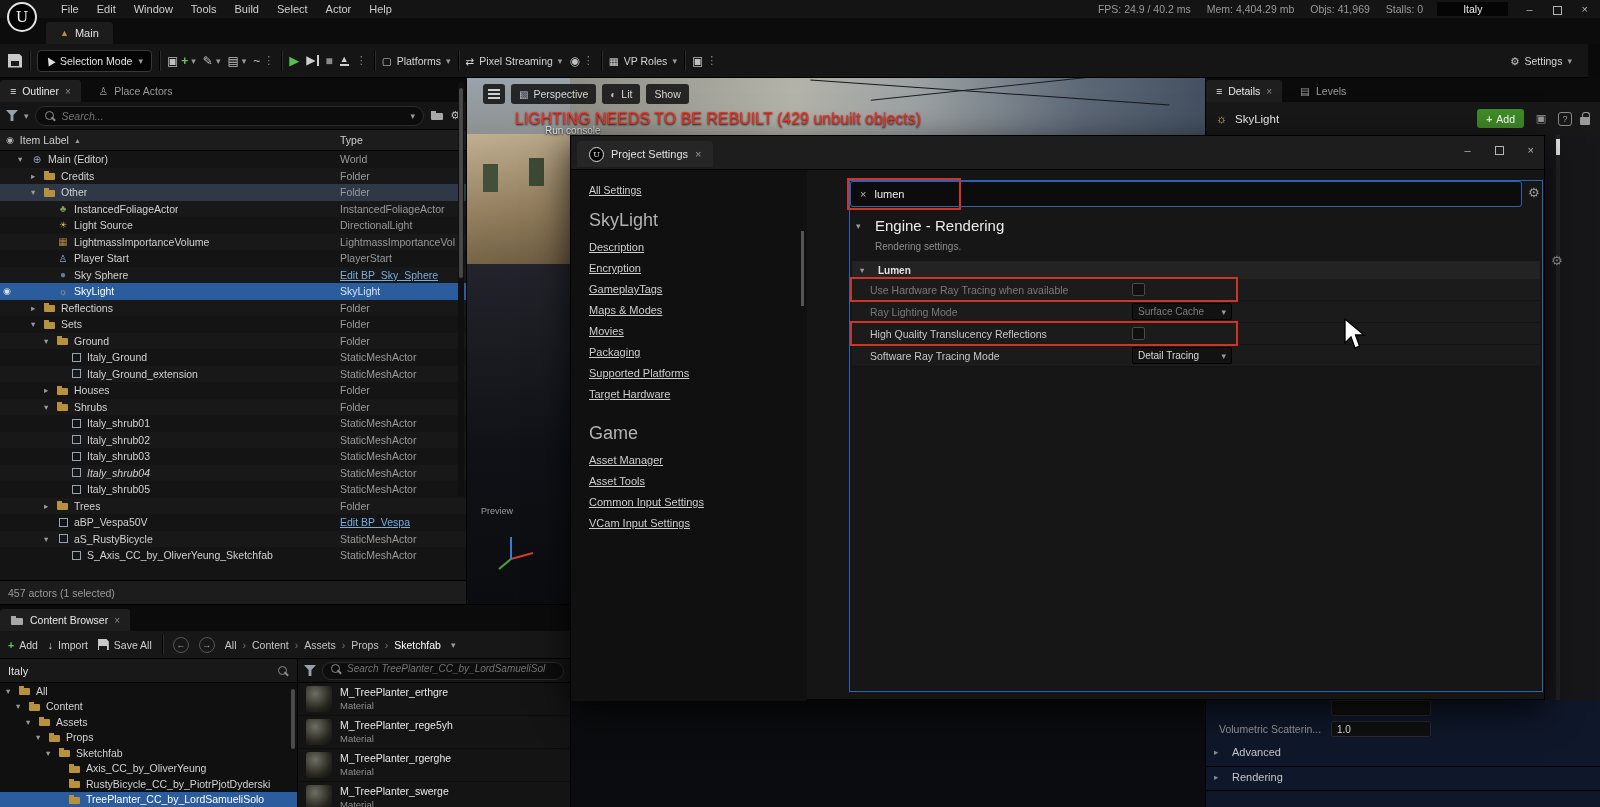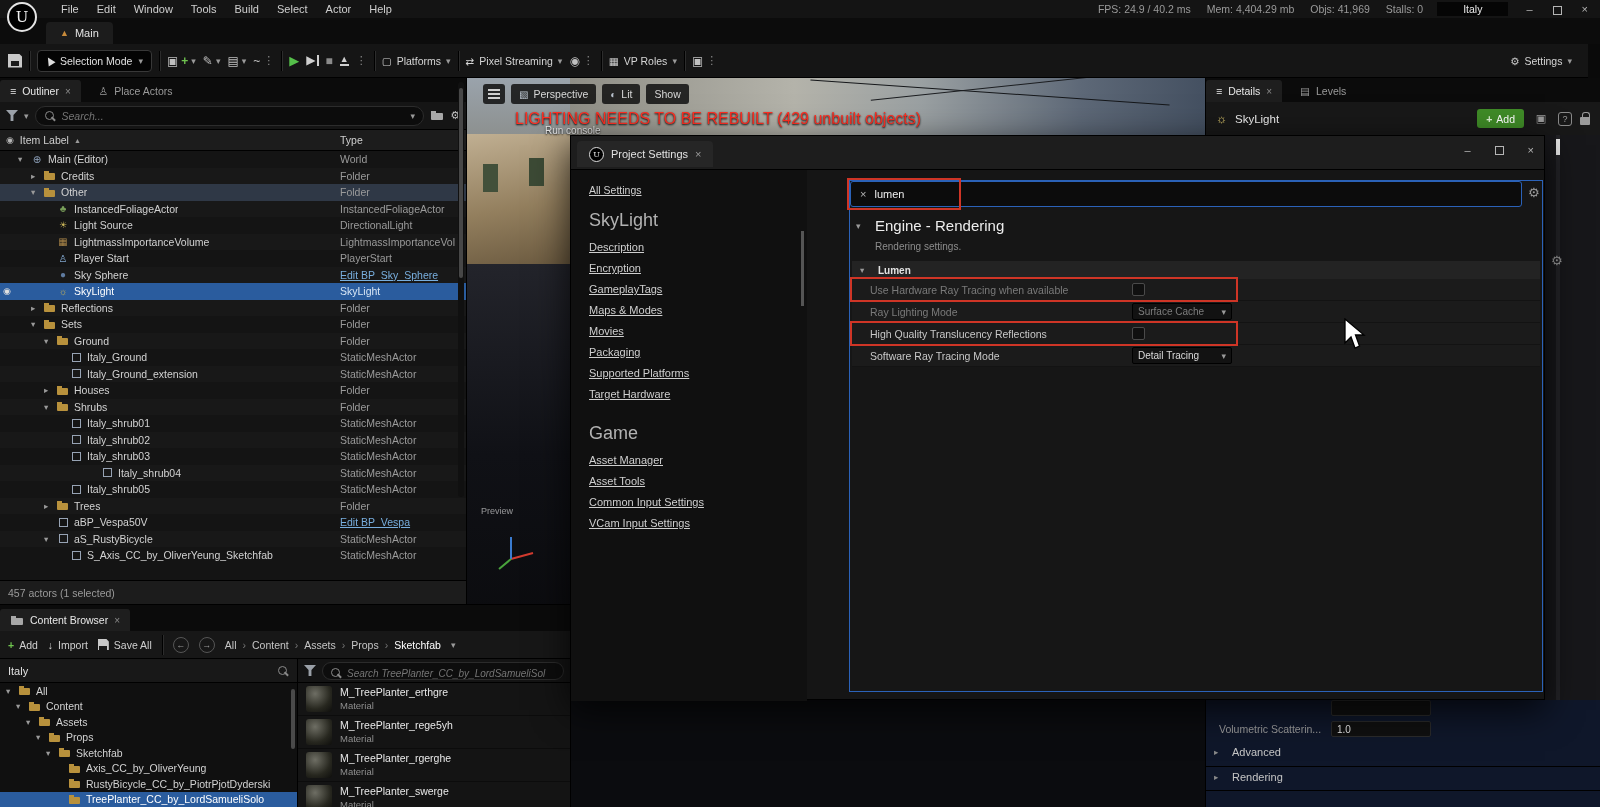--- a/index.html
+++ b/index.html
@@ -180,21 +180,21 @@
   .crumb:last-child{color:#fff}
   .cb-body{flex:1;display:flex;overflow:hidden}
   .cb-tree{width:298px;background:#101010;border-right:1px solid #000;position:relative;overflow:hidden}
   .cb-filter-row{height:24px;background:#181818;border-bottom:1px solid #000;display:flex;align-items:center;padding:0 8px;color:#e0e0e0}
   .cb-filter-row .mag{margin-left:auto}
   .tree-row{height:15.5px;display:flex;align-items:center;font-size:10.5px;color:#d2d2d2;white-space:nowrap}
   .tree-row.sel{background:#2a5c9e;color:#fff}
   .cb-tree-scroll{position:absolute;right:2px;top:30px;width:4px;height:60px;background:#4a4a4a;border-radius:2px}
   .cb-assets{flex:1;background:#141414;overflow:hidden}
   .cb-assets-filter{height:24px;display:flex;align-items:center;gap:6px;padding:0 6px;border-bottom:1px solid #000}
-  .cb-search{flex:1;height:18px;background:#0d0d0d;border:1px solid #2b2b2b;border-radius:9px;display:flex;align-items:flex-end;gap:5px;padding:0 7px;overflow:hidden}
+  .cb-search{flex:1;height:18px;background:#0d0d0d;border:1px solid #2b2b2b;border-radius:9px;display:flex;align-items:flex-start;gap:5px;padding:0 7px;overflow:hidden}
   .cb-search input{font-style:italic;font-size:10px;color:#6f6f6f;white-space:nowrap}
   .asset-row{height:33px;display:flex;align-items:center;gap:8px;padding:0 8px;border-bottom:1px solid #0c0c0c}
   .thumb{width:26px;height:26px;border-radius:3px;background:radial-gradient(circle at 35% 30%,#6e6e64,#27271f 62%,#0e0e0c);flex:0 0 26px}
   .asset-meta{display:flex;flex-direction:column;line-height:1.3}
   .asset-name{color:#e8e8e8;font-size:10.5px}
   .asset-type{color:#8f8f8f;font-size:9.5px}
 
   
   .mouse{position:absolute;left:1342px;top:318px;z-index:99}
 </style>
@@ -569,21 +569,21 @@
 
         <span class="ol-label" style="padding-left: 57px;">
           <span class="exp"></span>
           <span class="ico ico-mesh"></span>
           <span class="lbl">Italy_shrub03</span>
         </span>
         <span class="ol-type">StaticMeshActor</span>
       </div>
       <div class="ol-row">
 
-        <span class="ol-label" style="padding-left: 88px;">
+        <span class="ol-label" style="padding-left: 57px; font-style: italic;">
           <span class="exp"></span>
           <span class="ico ico-mesh"></span>
           <span class="lbl">Italy_shrub04</span>
         </span>
         <span class="ol-type">StaticMeshActor</span>
       </div>
       <div class="ol-row">
 
         <span class="ol-label" style="padding-left: 57px;">
           <span class="exp"></span>

